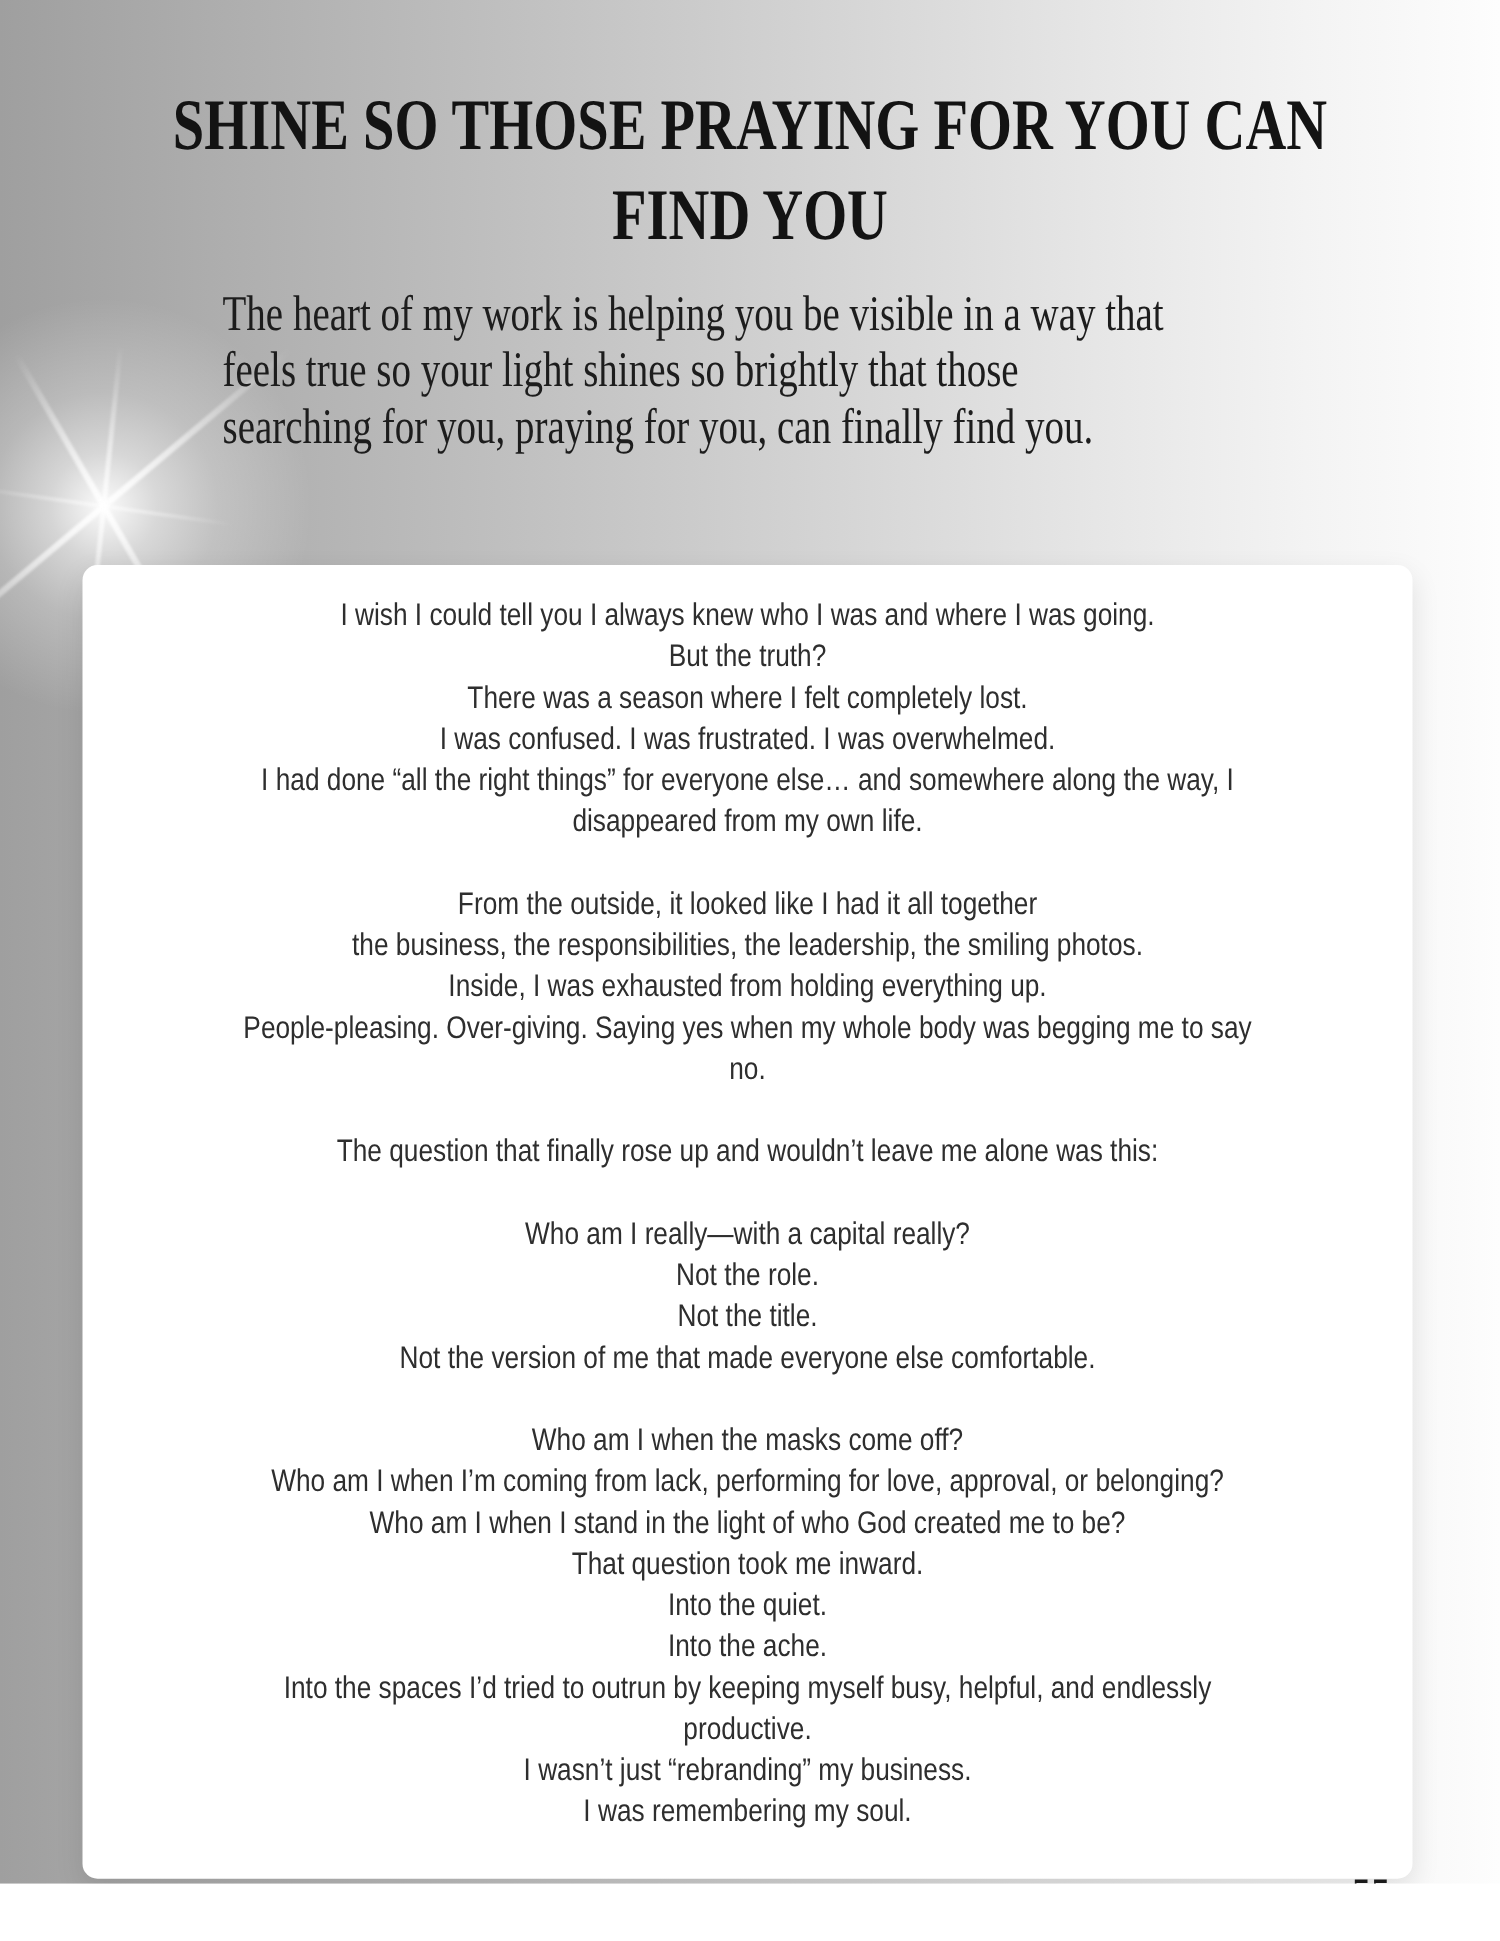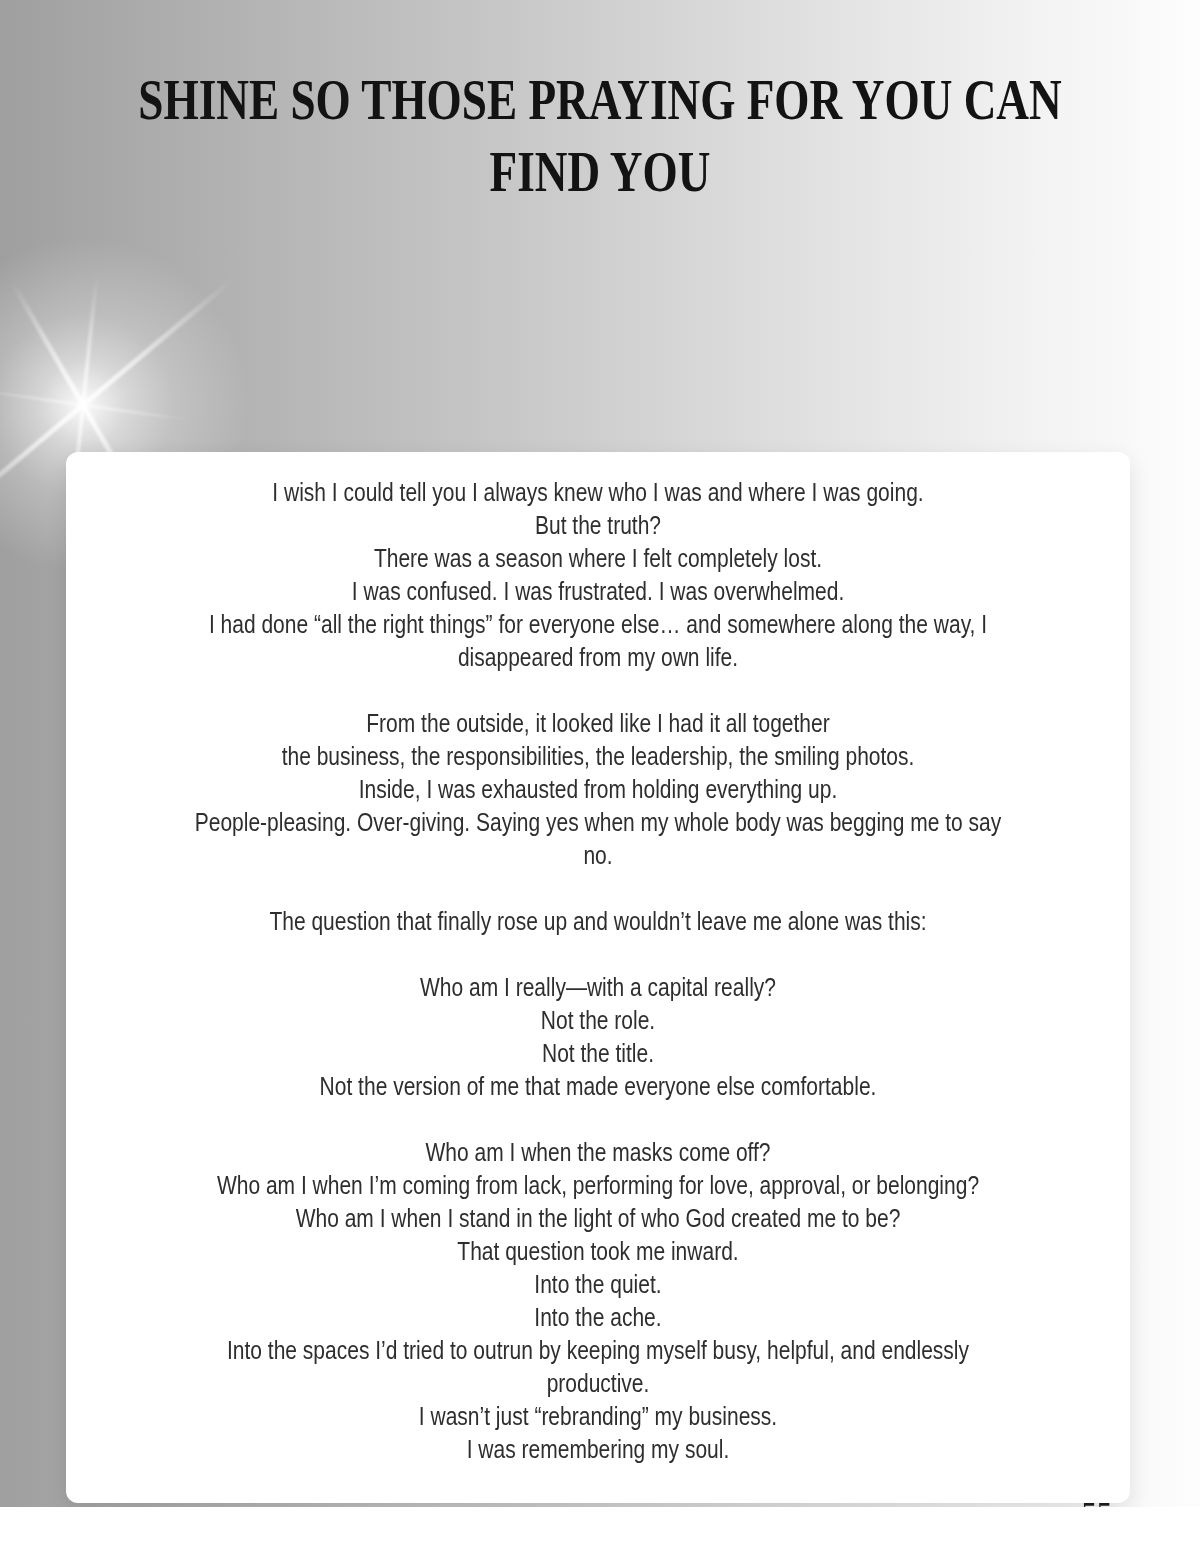--- a/index.html
+++ b/index.html
@@ -83,20 +83,25 @@
     <div class="ray ray2"></div>
     <div class="ray ray3"></div>
     <div class="ray ray4"></div>
   </div>
 
   <h1 class="title" style="margin:0;">
     <span class="title-line">SHINE SO THOSE PRAYING FOR YOU CAN</span>
     <span class="title-line">FIND YOU</span>
   </h1>
 
+  <div class="subtitle">
+      <div class="subtitle-line">The heart of my work is helping you be visible in a way that</div>
+      <div class="subtitle-line">feels true so your light shines so brightly that those</div>
+      <div class="subtitle-line">searching for you, praying for you, can finally find you.</div>
+    </div>
 
   <div class="card">
     <div class="card-body">
         <div class="body-line">I wish I could tell you I always knew who I was and where I was going.</div>
         <div class="body-line">But the truth?</div>
         <div class="body-line">There was a season where I felt completely lost.</div>
         <div class="body-line">I was confused. I was frustrated. I was overwhelmed.</div>
         <div class="body-line">I had done “all the right things” for everyone else… and somewhere along the way, I</div>
         <div class="body-line">disappeared from my own life.</div>
         <div class="body-line blank"></div>

